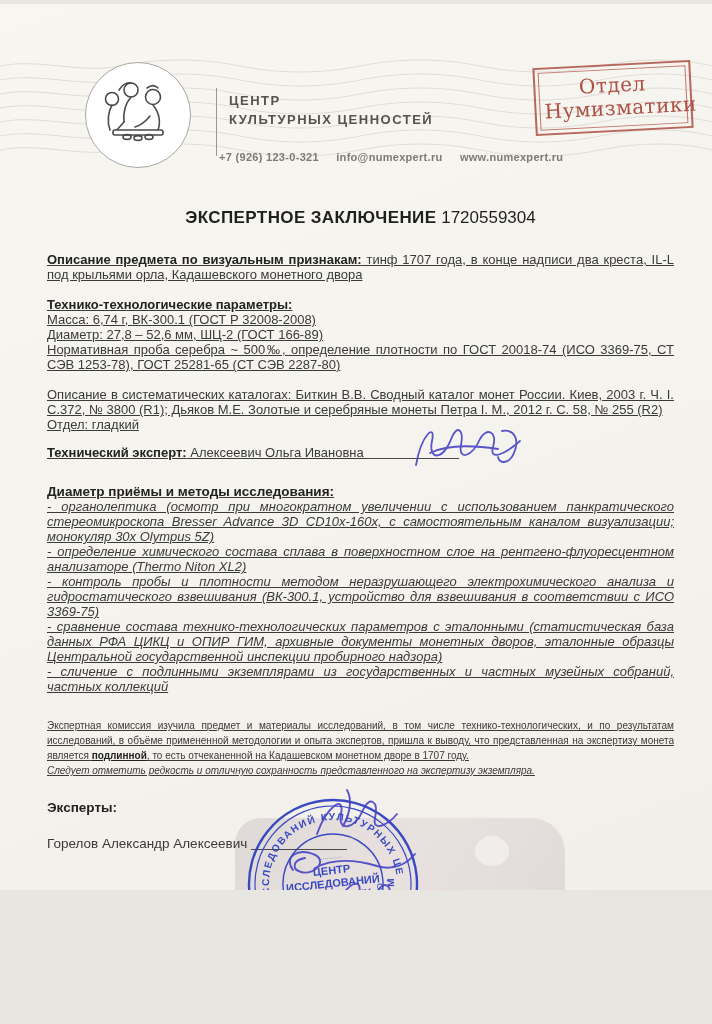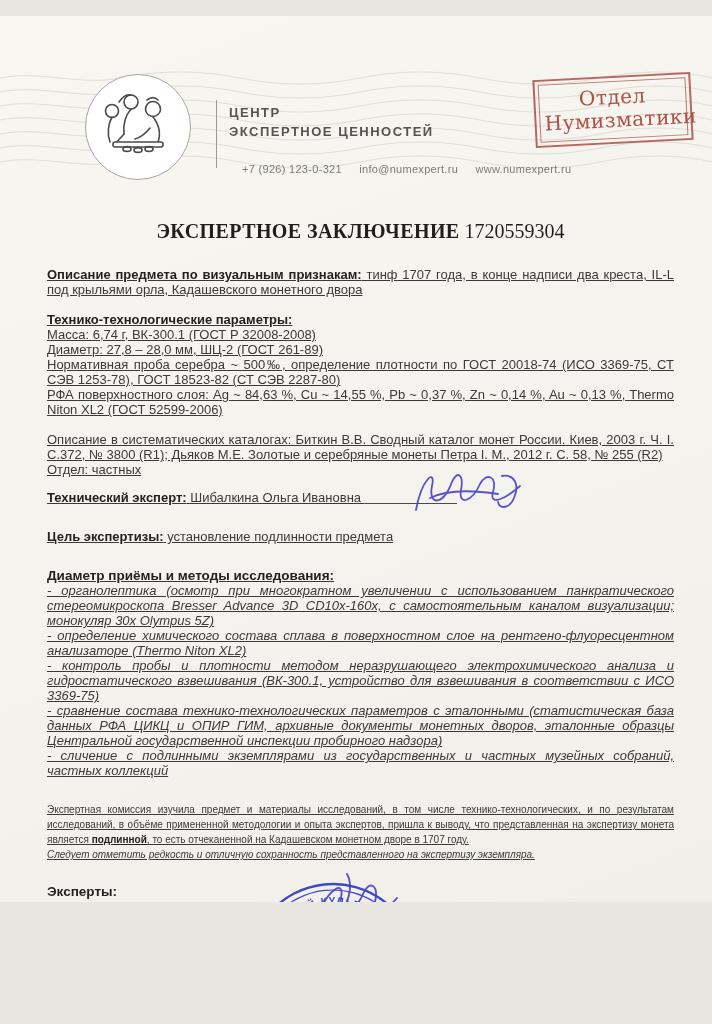--- a/index.html
+++ b/index.html
@@ -1,56 +1,56 @@
 <!DOCTYPE html>
 <html><head>
 <meta charset="utf-8">
 <style>
   * { margin:0; padding:0; box-sizing:border-box; }
   html,body { background:#e8e6e1; }
   .page {
-    position:relative; width:712px; height:886px; margin:16px auto;
+    position:relative; width:712px; height:886px; margin:4px auto;
     background:linear-gradient(160deg,#f8f6f1 0%, #f5f3ee 55%, #f2efe9 100%);
     font-family:"Liberation Sans", sans-serif;
     color:#3a3a3a; overflow:hidden;
   }
   .content { padding:0 38px 0 47px; }
 
   
   .header { position:relative; height:178px; }
   .guilloche { position:absolute; left:0; top:48px; width:712px; height:110px; }
   .logo {
     position:absolute; left:85px; top:58px; width:106px; height:106px;
     background:#fff; border:1px solid #a9a6a1; border-radius:50%;
     display:flex; align-items:center; justify-content:center; z-index:2;
   }
   .hdr-divider { position:absolute; left:216px; top:84px; width:1px; height:68px; background:#9b9893; z-index:2; }
   .org-name {
     position:absolute; left:229px; top:87px; z-index:2;
     font-size:13px; font-weight:bold; letter-spacing:1.5px; color:#55534f; line-height:19px;
   }
   .contacts {
-    position:absolute; left:242px; top:147px; z-index:2;
-    font-size:11px; color:#7d7a75; letter-spacing:.3px;
+    position:absolute; left:219px; top:147px; z-index:2;
+    font-size:11px; color:#7d7a75; letter-spacing:.3px;font-weight:bold;
   }
   .contacts span { margin-right:14px; }
   .dept-stamp {
     position:absolute; left:534px; top:60px; width:158px; z-index:3;
     transform:rotate(-3deg);
     border:2px solid rgba(172,77,66,.85); padding:3px;
     color:#ad4f44; text-align:center;
   }
   .dept-stamp-inner {
     border:1.5px solid rgba(172,77,66,.75); padding:4px 4px 6px;
     font-family:"DejaVu Serif", serif; font-size:20px; line-height:23px; font-weight:500;
     letter-spacing:.5px;
   }
 
   
-  .title { text-align:center; margin-top:26px; font-family:Liberation Serif, serif; font-size:20px; color:#1f1f1f; }
+  .title { text-align:center; margin-top:26px; font-family:Liberation Sans, sans-serif; font-size:17px; color:#1f1f1f; }
   .title b { letter-spacing:.4px; }
   p.block { text-align:justify; font-size:13px; line-height:15px;text-decoration:underline; }
   .mt1 { margin-top:24px; } .mt2 { margin-top:15px; } .mt3 { margin-top:13px; }
   b.lbl { color:#222; }
   .ulbl { text-decoration:underline; }
   .methods { font-style:italic; }
   .sig-line { display:inline-block; border-bottom:1px solid #4a4a4a; height:14px; vertical-align:-2px; }
   .hl { font-weight:bold; text-decoration:underline; color:#222; }
   .note-italic { font-style:italic; }
 
@@ -109,21 +109,21 @@
         <ellipse cx="54" cy="65" rx="4" ry="2.4"></ellipse>
         <path d="M24,18 C28,12 32,10 36,11"></path>
         <path d="M52,16 C56,13 60,13 63,16"></path>
       </svg>
     </div>
 
     <div class="hdr-divider"></div>
 
     <div class="org-name">
       <div>ЦЕНТР</div>
-      <div>ЭКСПЕРТНОЕ ЦЕННОСТЕЙ</div>
+      <div>КУЛЬТУРНЫХ ЦЕННОСТЕЙ</div>
     </div>
 
     <div class="contacts">
       <span>+7 (926) 123-0-321</span>
       <span>info@numexpert.ru</span>
       <span>www.numexpert.ru</span>
     </div>
 
     <div class="dept-stamp">
       <div class="dept-stamp-inner">
@@ -141,44 +141,40 @@
       <span>1720559304</span>
     </div>
 
     <p class="block mt1">
       <b class="lbl">Описание предмета по визуальным признакам:</b><span> тинф 1707 года, в конце надписи два креста, IL-L под крыльями орла, Кадашевского монетного двора</span>
     </p>
 
     <p class="block mt2">
       <b class="lbl">Технико-технологические параметры:</b><br>
       <span>Масса: 6,74 г, ВК-300.1 (ГОСТ Р 32008-2008)</span><br>
-      <span>Диаметр: 27,8 – 28,0 мм, ШЦ-2 (ГОСТ 261-89)</span><br>
-      <span>Нормативная проба серебра ~ 500‰, определение плотности по ГОСТ 20018-74 (ИСО 3369-75, СТ СЭВ 1253-78), ГОСТ 18523-82 (СТ СЭВ 2287-80)</span><br>
-      <span>РФА поверхностного слоя: Ag ~ 84,63 %, Cu ~ 14,55 %, Pb ~ 0,37 %, Zn ~ 0,14 %, Au ~ 0,13 %, Thermo Niton XL2 (ГОСТ 52599-2006)</span>
+      <span>Диаметр: 27,8 – 52,6 мм, ШЦ-2 (ГОСТ 166-89)</span><br>
+      <span>Нормативная проба серебра ~ 500‰, определение плотности по ГОСТ 20018-74 (ИСО 3369-75, СТ СЭВ 1253-78), ГОСТ 25281-65 (СТ СЭВ 2287-80)</span><br>
     </p>
 
     <p class="block mt2">
       <span class="ulbl">Описание в систематических каталогах</span><span>: Биткин В.В. Сводный каталог монет России. Киев, 2003 г. Ч. I. С.372, № 3800 (R1); Дьяков М.Е. Золотые и серебряные монеты Петра I. М., 2012 г. С. 58, № 255 (R2)</span><br>
-      <span class="ulbl">Отдел</span><span>: частных</span>
+      <span class="ulbl">Отдел</span><span>: гладкий</span>
     </p>
 
     <div class="tech-expert-wrap mt3">
       <p class="block">
-        <b class="lbl">Технический эксперт:</b><span> Шибалкина Ольга Ивановна </span><span class="sig-line" style="width:92px"></span>
+        <b class="lbl">Технический эксперт:</b><span> Алексеевич Ольга Ивановна </span><span class="sig-line" style="width:92px"></span>
       </p>
       <svg class="sig-over-line" viewBox="0 0 130 58" fill="none" stroke="#4743c6" stroke-width="1.8" stroke-linecap="round" opacity="0.9">
         <path d="M14,46 C20,14 34,4 30,22 C26,40 40,44 50,18 C55,6 62,10 59,26 C56,42 70,38 78,20 C84,8 96,12 91,28 C87,42 102,36 118,22"></path>
         <path d="M28,34 C44,26 70,26 96,30"></path>
         <path d="M100,12 C112,10 118,20 112,34 C108,44 98,46 96,38"></path>
       </svg>
     </div>
 
-    <p class="block mt1">
-      <b class="lbl">Цель экспертизы:</b><span> установление подлинности предмета</span>
-    </p>
 
     <p class="block mt1">
       <b class="lbl" style="font-size:13.5px">Диаметр приёмы и методы исследования:</b><br>
       <span class="methods">- органолептика (осмотр при многократном увеличении с использованием панкратического стереомикроскопа Bresser Advance 3D CD10x-160x, с самостоятельным каналом визуализации; монокуляр 30x Olympus 5Z)</span><br>
       <span class="methods">- определение химического состава сплава в поверхностном слое на рентгено-флуоресцентном анализаторе (Thermo Niton XL2)</span><br>
       <span class="methods">- контроль пробы и плотности методом неразрушающего электрохимического анализа и гидростатического взвешивания (ВК-300.1, устройство для взвешивания в соответствии с ИСО 3369-75)</span><br>
       <span class="methods">- сравнение состава технико-технологических параметров с эталонными (статистическая база данных РФА ЦИКЦ и ОПИР ГИМ, архивные документы монетных дворов, эталонные образцы Центральной государственной инспекции пробирного надзора)</span><br>
       <span class="methods">- сличение с подлинными экземплярами из государственных и частных музейных собраний, частных коллекций</span>
     </p>
 

